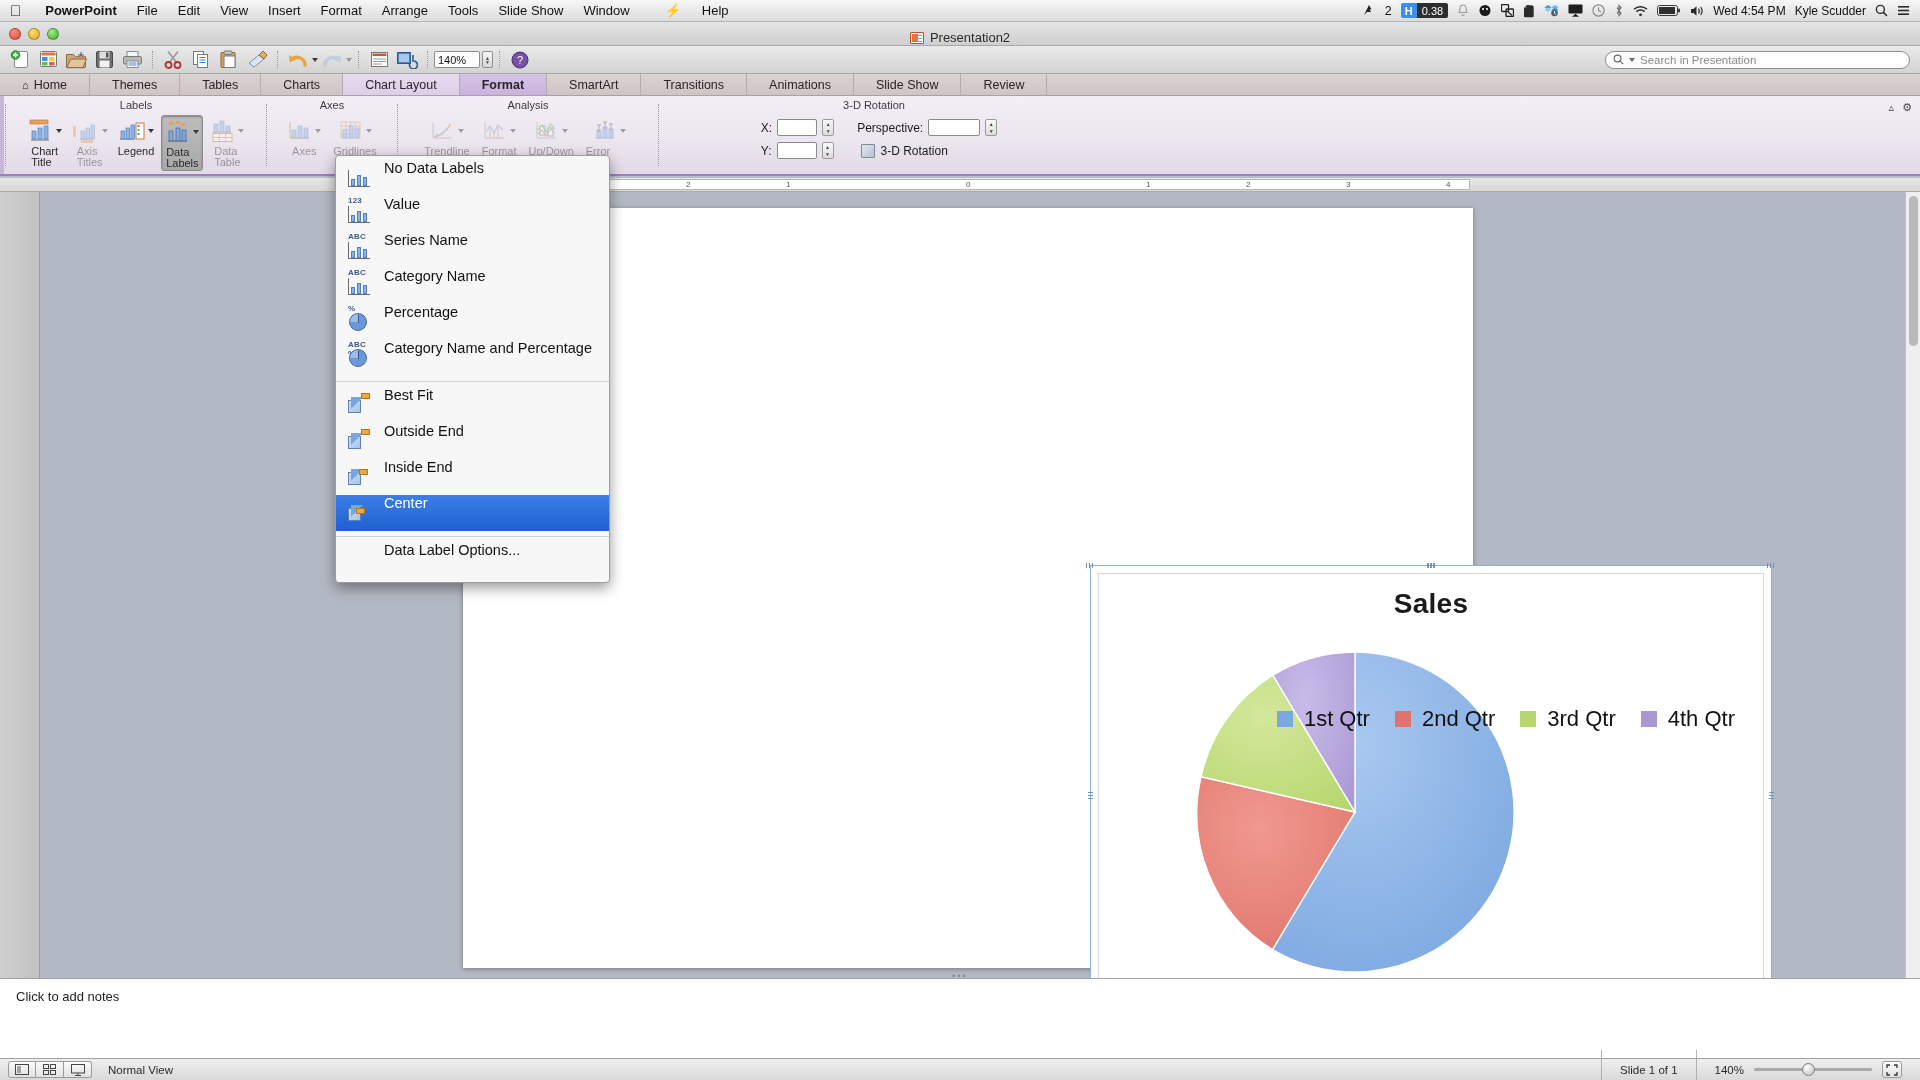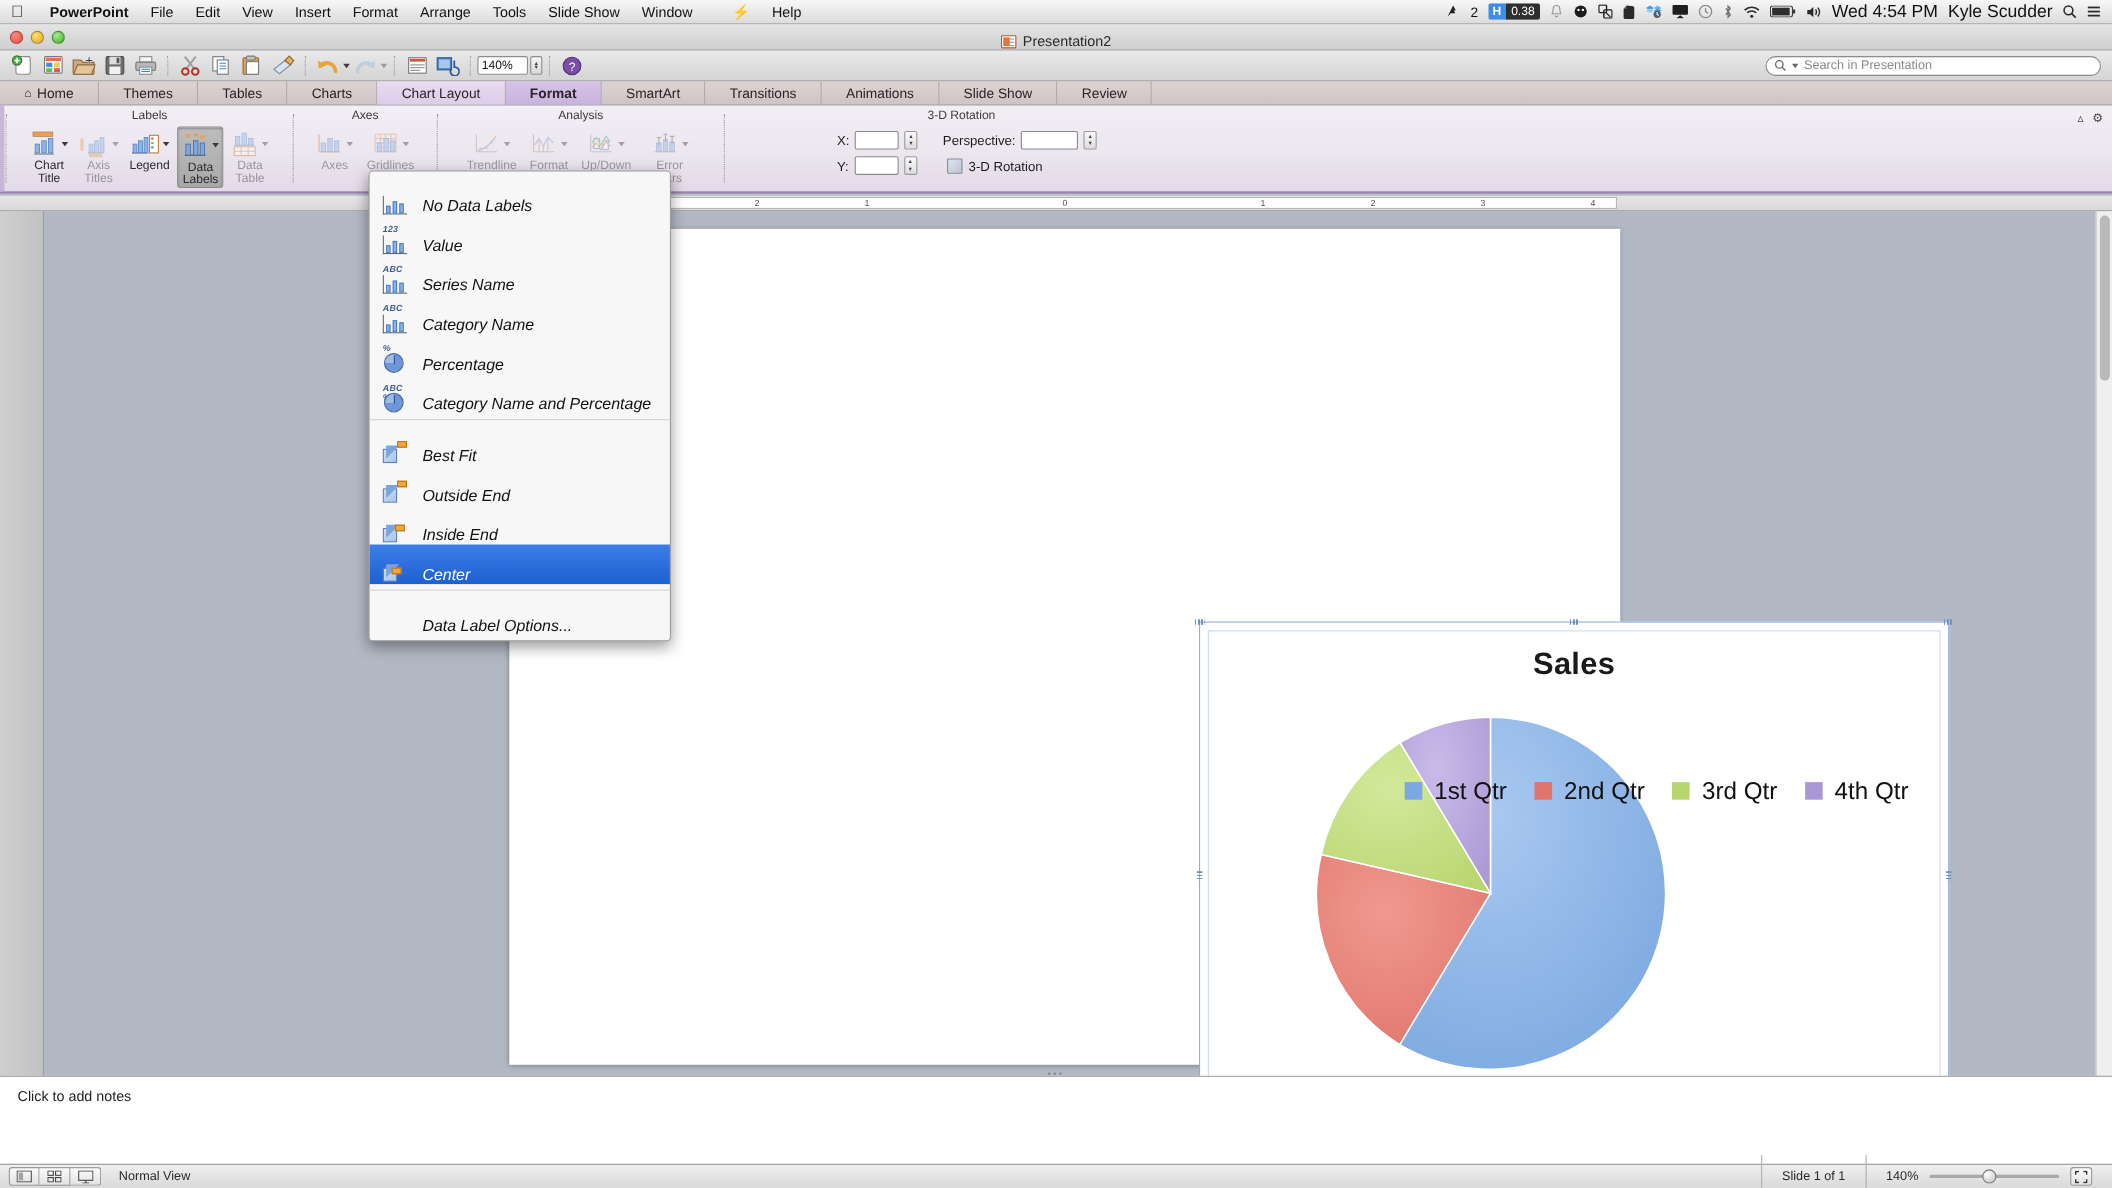--- a/index.html
+++ b/index.html
@@ -14,21 +14,21 @@
   .macbar {
     position:absolute; top:0; left:0; width:1920px; height:22px;
     background: linear-gradient(to bottom,#f7f7f7 0%,#e9e9e9 50%,#dcdcdc 100%);
     border-bottom:1px solid #b4b4b4;
     display:flex; align-items:center; font-size:13px; color:#111;
   }
   .macbar .apple { margin:0 14px 0 10px; font-size:15px; line-height:1; }
   .macbar .mi { padding:0 10px; white-space:nowrap; }
   .macbar .mi.app { font-weight:bold; }
   .macbar .right { margin-left:auto; display:flex; align-items:center; gap:9px; padding-right:10px; }
-  .macbar .right .txt { font-size:16px; }
+  .macbar .right .txt { font-size:12px; }
   .mb-icon { display:inline-flex; align-items:center; justify-content:center; }
 
   .hbadge { display:flex; align-items:center; height:15px; border-radius:2px; overflow:hidden; font-size:11px; }
   .hbadge .h { background:#3c8ee8; color:#fff; padding:0 4px; height:15px; display:flex; align-items:center; font-weight:bold; }
   .hbadge .v { background:#2e2e2e; color:#fff; padding:0 5px; height:15px; display:flex; align-items:center; }
 
   
   .titlebar {
     position:absolute; top:22px; left:0; width:1920px; height:24px;
     background: linear-gradient(to bottom,#e4e4e4,#cfcfcf);
@@ -108,21 +108,21 @@
   .fmtsel .sw:before{content:'';position:absolute;left:1px;top:1px;width:13px;height:3px;
      background:linear-gradient(to right,#e24b3e 0 3px,#e8c23c 3px 6px,#4caf50 6px 9px,#3c8ee8 9px 13px);}
   .fmtsel .sw:after{content:'';position:absolute;left:1px;bottom:1px;width:13px;height:4px;background:#cfe0f2;}
 
   
   .bigbtn { width:auto; min-width:40px; display:flex; flex-direction:column; align-items:center;
             padding:1px 3px; border-radius:3px; }
   .bigbtn.pressed { background:linear-gradient(to bottom,#bdbdbd,#a9a9a9); border:1px solid #8d8d8d;
                     box-shadow: inset 0 1px 2px rgba(0,0,0,.3); }
   .bigbtn .iconrow { display:flex; align-items:center; gap:2px; height:30px; }
-  .bigbtn .cap { font-size:11px; line-height:11px; text-align:center; color:#2a2a2a; max-width:46px; }
+  .bigbtn .cap { font-size:11px; line-height:11px; text-align:left; color:#2a2a2a; max-width:46px; }
   .bigbtn.dim .cap, .bigbtn.dim .iconrow { opacity:.42; }
   .caret { width:0;height:0;border-left:3.5px solid transparent;border-right:3.5px solid transparent;border-top:4px solid #3a3a3a;}
 
   .spinrow { display:flex; align-items:center; gap:5px; margin-bottom:6px; font-size:12px; color:#1c1c1c;}
   .spinfield { width:40px; height:17px; background:#fff; border:1px solid #8a8a8a; border-radius:2px; }
   .spinbtns { width:12px; height:17px; background:linear-gradient(to bottom,#fafafa,#dcdcdc);
               border:1px solid #9a9a9a; border-radius:2px; display:flex; flex-direction:column;
               align-items:center; justify-content:space-around; font-size:5px; line-height:4px; color:#444;}
   .rot3d-btn { display:flex; align-items:center; gap:6px; font-size:12px; color:#1c1c1c; }
   .cube { width:14px; height:14px; background:linear-gradient(135deg,#dfe6ef,#b9c4d2); border:1px solid #7d8a99; border-radius:1px;}
@@ -163,22 +163,22 @@
   .legend { position:absolute; right:36px; top:140px; display:flex; flex-direction:row; gap:25px;}
   .legend-item { display:flex; align-items:center; gap:11px; font-size:22px; color:#111; }
   .legend-sw { width:16px; height:16px; }
 
   
   .menu {
     position:absolute; left:335px; top:155px; width:275px;
     background:#f7f7f7; border:1px solid #9d9d9d; border-radius:4px;
     box-shadow:0 5px 14px rgba(0,0,0,.4); padding:4px 0; z-index:50;
   }
-  .menu-item { height:36px; display:flex; align-items:flex-end; padding:0 10px; gap:12px;
-               font-size:14.5px; color:#111;font-style:italic; }
+  .menu-item { height:36px; display:flex; align-items:flex-start; padding:0 10px; gap:12px;
+               font-size:14.5px; color:#111; }
   .menu-item.sel { background:linear-gradient(to bottom,#3c7fe8,#1f5fd0); color:#fff; }
   .menu-item .mlabel { white-space:nowrap; }
   .menu-sep { height:1px; background:#d2d2d2; margin:5px 0; }
   .mico { width:26px; height:28px; position:relative; flex:0 0 26px; }
   .mico .tag { position:absolute; top:0; left:2px; font-size:8px; color:#3d5c8c; font-weight:bold; letter-spacing:.2px;}
   .mico .chartglyph { position:absolute; bottom:1px; left:2px; width:22px; height:17px;
      border-left:1.5px solid #6a6a6a; border-bottom:1.5px solid #6a6a6a;}
   .mico .chartglyph i { position:absolute; bottom:0; width:4px; background:#8fb4e4; border:1px solid #4f7fc0;}
   .mico .pieglyph { position:absolute; bottom:1px; left:3px; width:18px; height:18px; border-radius:50%;
      background:conic-gradient(#6d97d6 0deg 270deg, #9dbce8 270deg 360deg); border:1px solid #3f68a8;}

